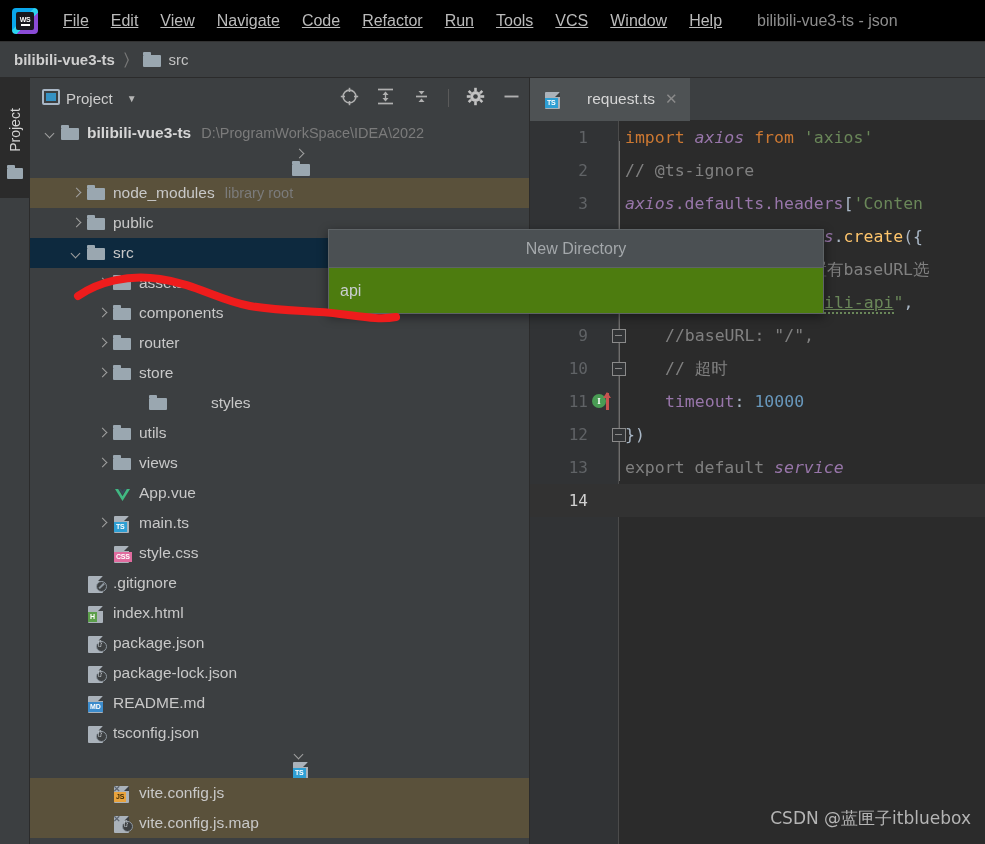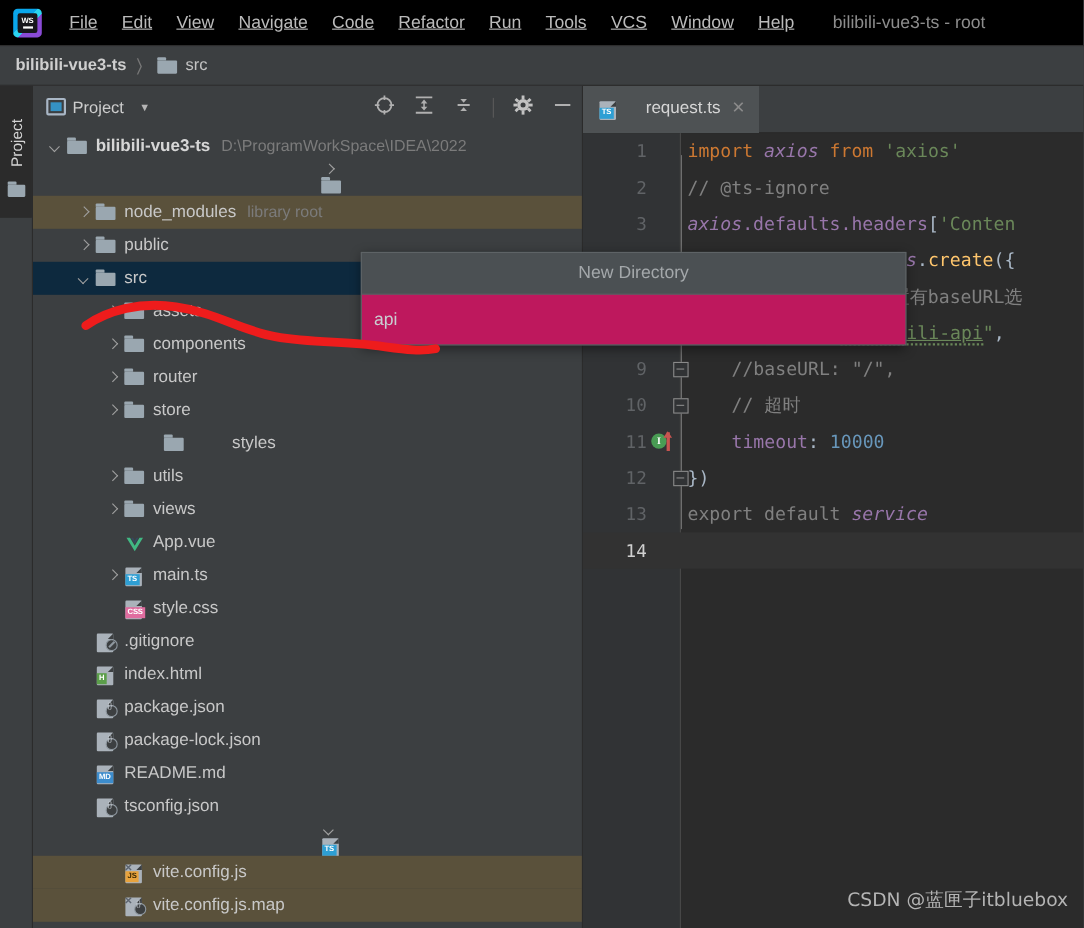--- a/index.html
+++ b/index.html
@@ -189,21 +189,21 @@
     box-shadow: 0 3px 10px rgba(0,0,0,.45);
     z-index: 40;
   }
   .dialog-title {
     height: 38px; display: flex; align-items: center; justify-content: center;
     font-size: 16px; color: #a4a8ab;
     border-bottom: 1px solid #5e6366;
   }
   .dialog-input {
     height: 45px; display: flex; align-items: center;
-    background: #be185d;
+    background: #4d7c0f;
   }
   .dialog-input span {
     margin-left: 11px; font-size: 16px; color: #c9ced1;
   }
 
   
   .editor {
     position: absolute; left: 530px; top: 78px; width: 455px; height: 766px;
     background: #2b2b2b; overflow: hidden;
   }
@@ -324,21 +324,21 @@
     <div class="menu-item"><u>Edit</u></div>
     <div class="menu-item"><u>View</u></div>
     <div class="menu-item"><u>Navigate</u></div>
     <div class="menu-item"><u>Code</u></div>
     <div class="menu-item"><u>Refactor</u></div>
     <div class="menu-item"><u>Run</u></div>
     <div class="menu-item"><u>Tools</u></div>
     <div class="menu-item"><u>VCS</u></div>
     <div class="menu-item"><u>Window</u></div>
     <div class="menu-item"><u>Help</u></div>
-    <div class="win-title">bilibili-vue3-ts - root</div>
+    <div class="win-title">bilibili-vue3-ts - json</div>
   </div>
 
   <div class="breadcrumb">
     <span class="crumb-proj">bilibili-vue3-ts</span>
     <span class="crumb-sep">〉</span>
     <span class="ic">
         <span class="folder"></span>
       </span>
     <span class="crumb-name">src</span>
   </div>

